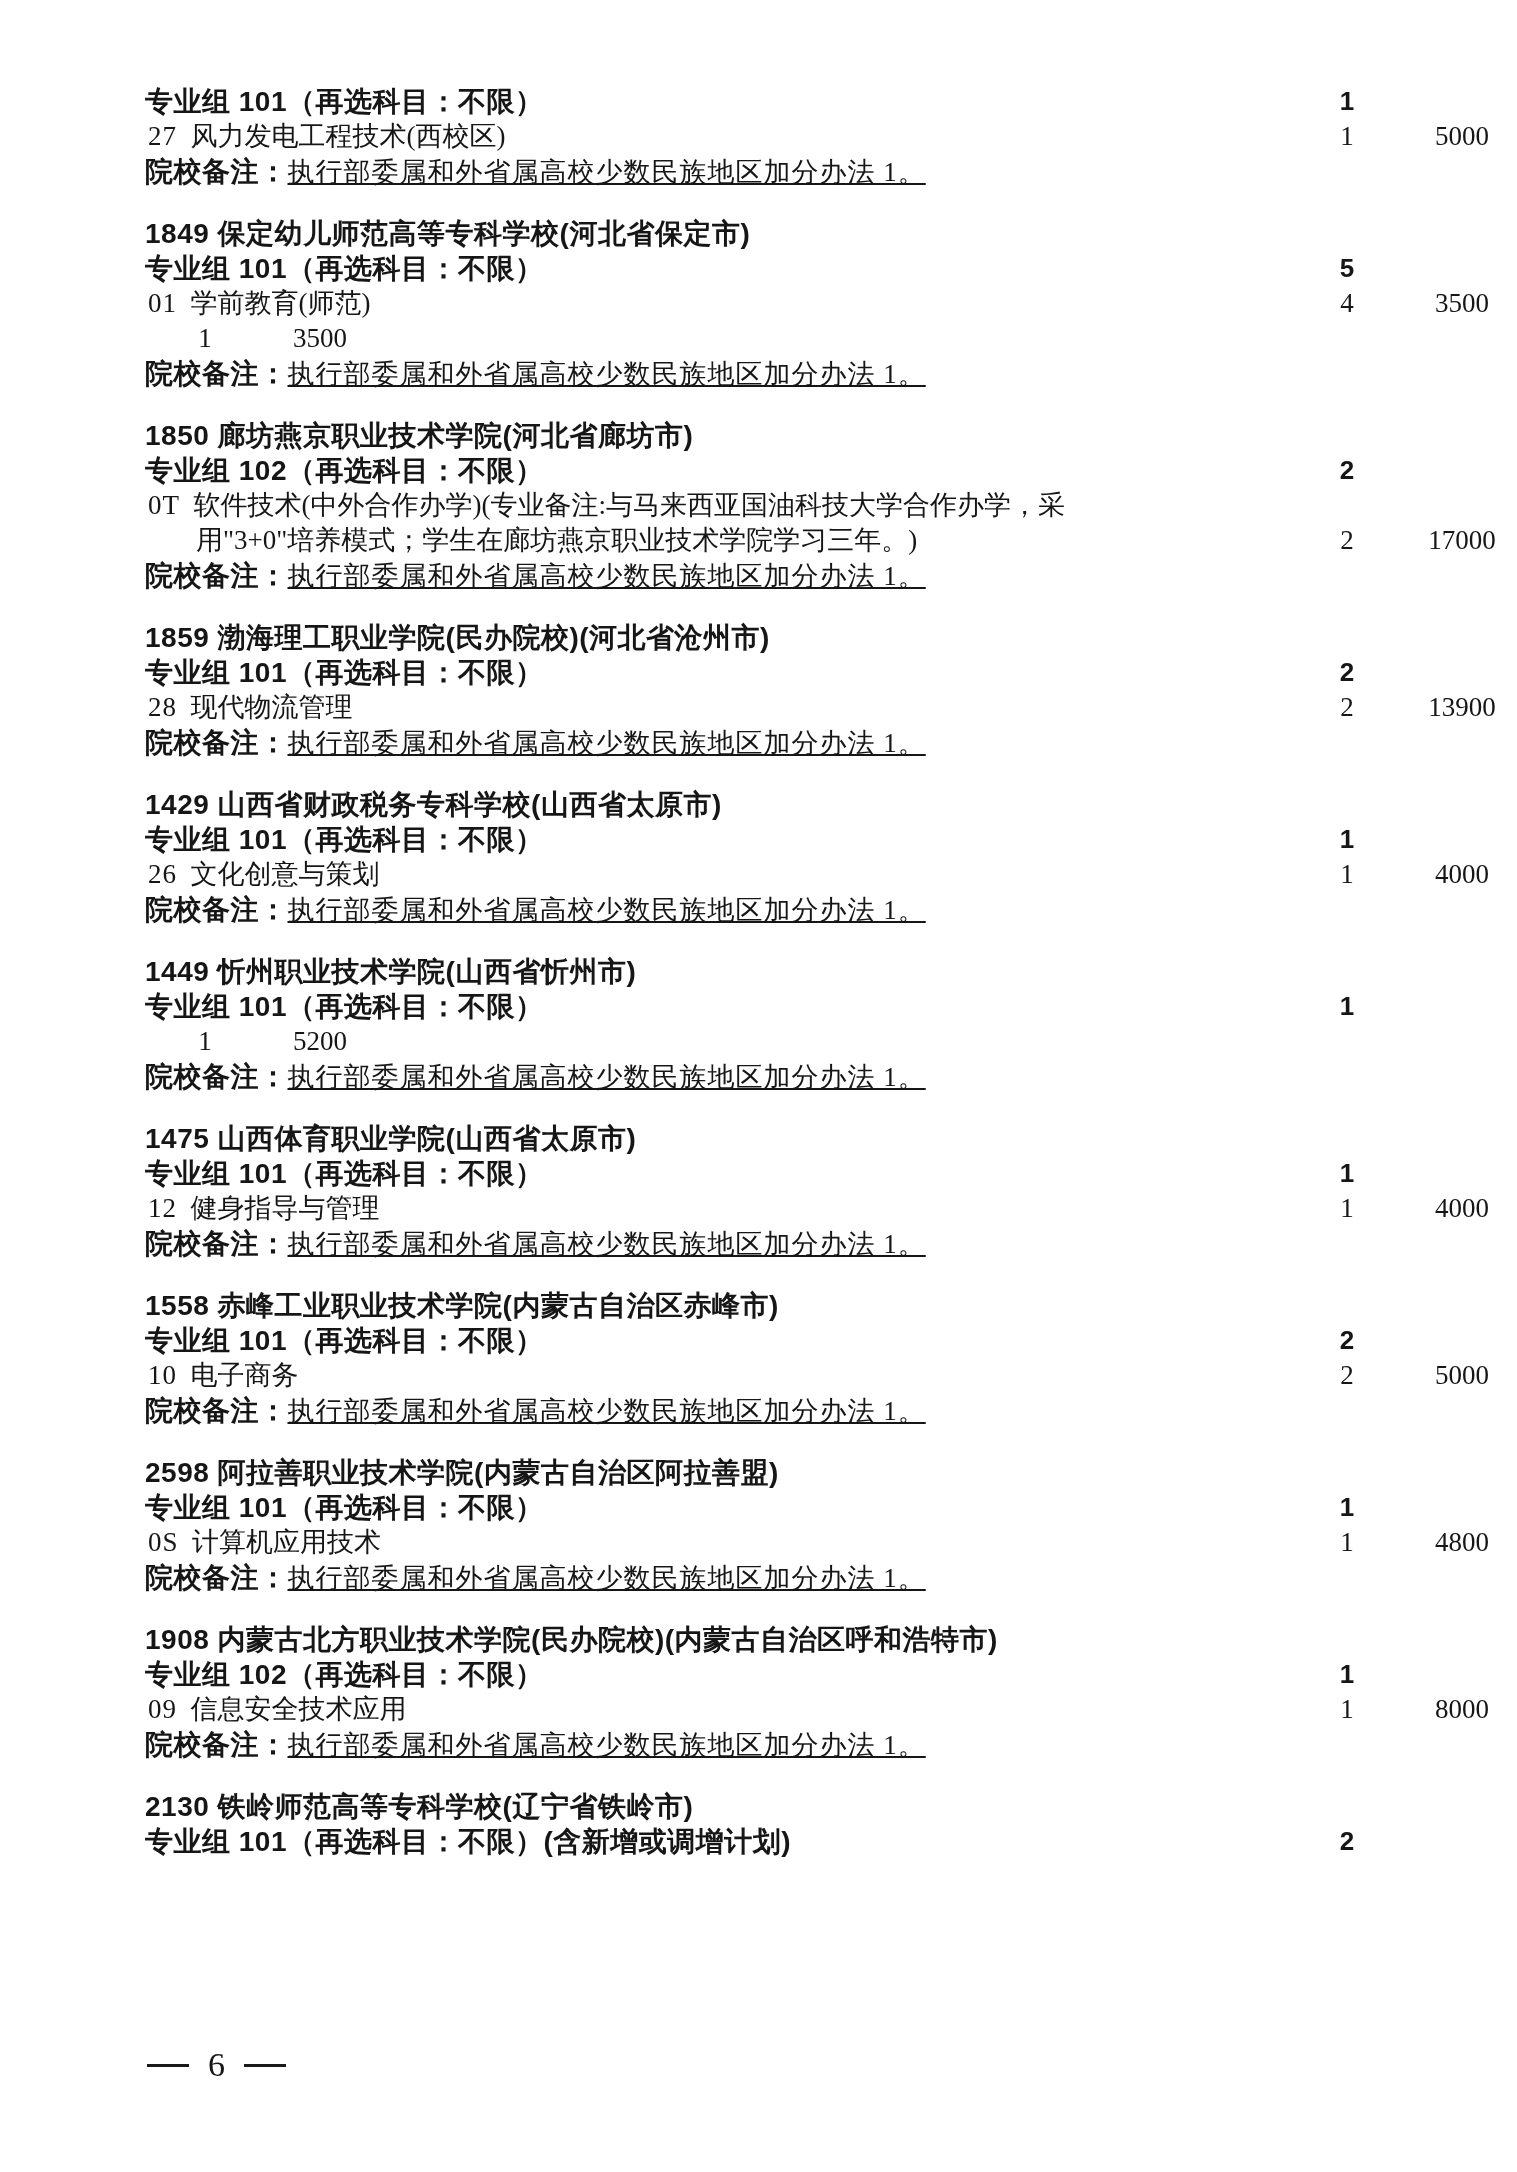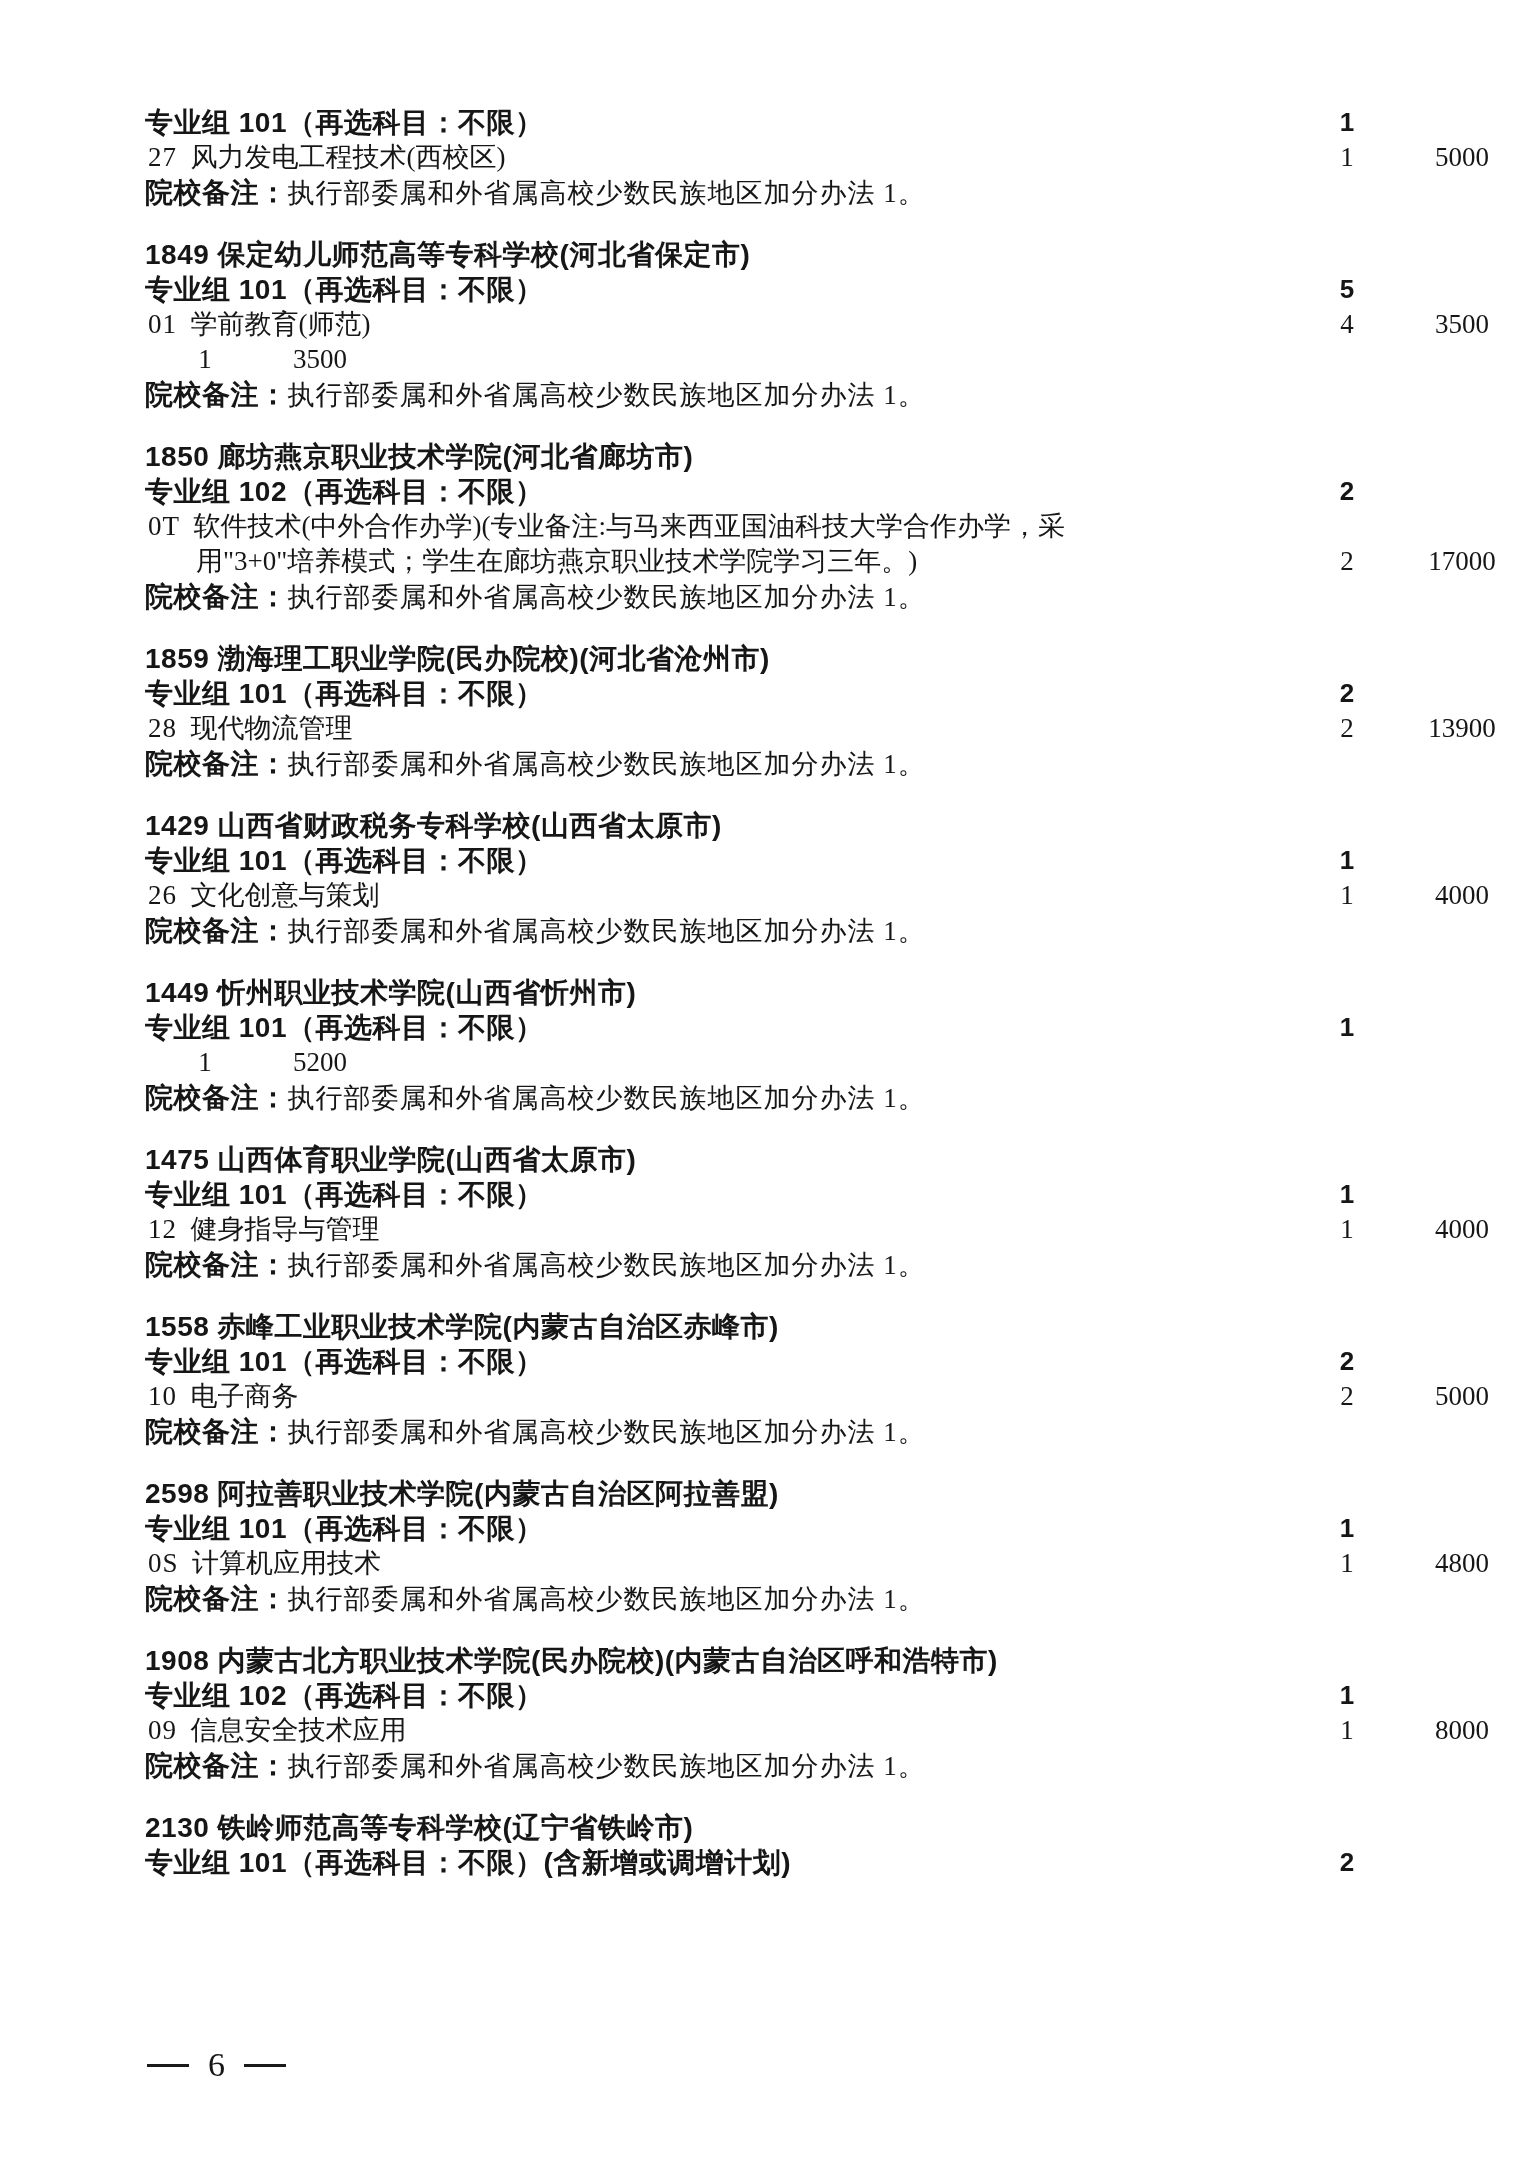--- a/index.html
+++ b/index.html
@@ -6,21 +6,21 @@
   html, body { background: #ffffff; }
   .page {
     position: relative;
     width: 1517px;
     height: 2172px;
     background: #ffffff;
     color: #161616;
     font-family: "Liberation Serif", serif;
     overflow: hidden;
   }
-  .content { padding: 105px 0 0 145px; }
+  .content { padding: 84px 0 0 145px; }
   .section { margin-bottom: 26px; }
   .row {
     display: flex;
     align-items: flex-end;
     line-height: 35px;
     font-size: 27px;
   }
   .row .text { flex: 1 1 auto; min-width: 0; }
   .text-inner { max-width: 930px; }
   .cell-count { flex: 0 0 120px; text-align: center; }
@@ -37,21 +37,21 @@
     font-family: "Liberation Sans", sans-serif;
     font-weight: 700;
     font-size: 26px;
   }
   .course-text {
     margin-left: 3px;
     padding-left: 48px;
     text-indent: -48px;
   }
   .course-code { letter-spacing: 1px; }
-  .remark-text { letter-spacing: 1px; }
+  .remark-text { letter-spacing: 1px; text-decoration: underline; }
   .footer {
     position: absolute;
     left: 147px;
     top: 2048px;
     display: flex;
     align-items: center;
     gap: 19px;
   }
   .fdash {
     width: 42px;

